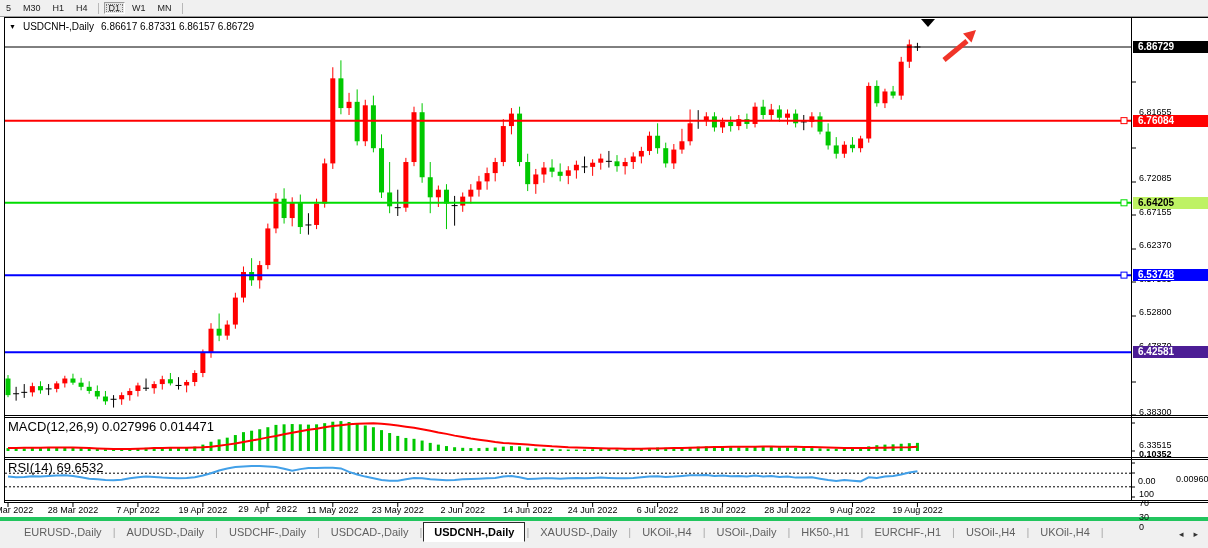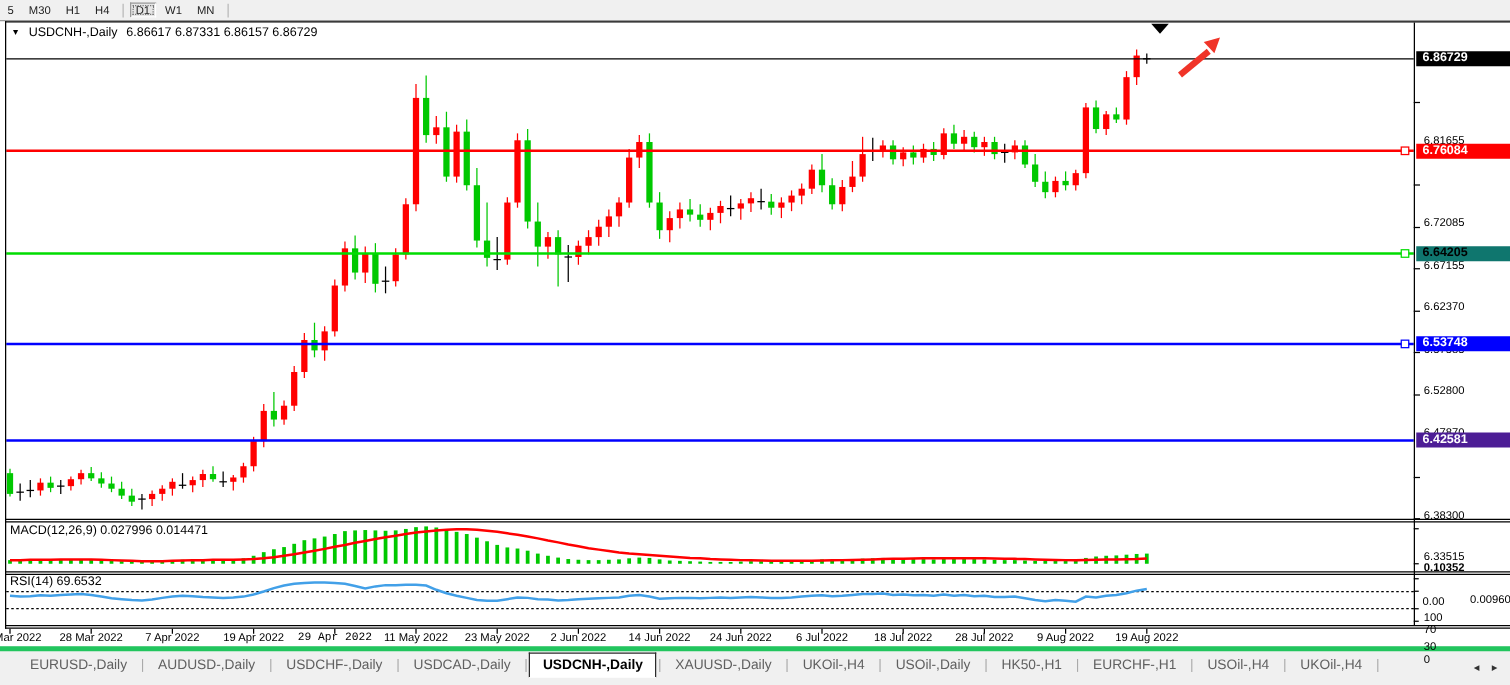--- a/index.html
+++ b/index.html
@@ -9,21 +9,21 @@
   .toolbar{position:absolute;left:0;top:0;width:100%;height:16px;background:#f0f0f0;
     display:flex;align-items:center;font-size:9px;color:#222;}
   .tf-btn{padding:1px 5px;margin:0 1px;white-space:nowrap;}
   .tf-btn.selected{background:#e6e6e6;border:1px solid;border-color:#9a9a9a #ffffff #ffffff #9a9a9a;
     outline:1px dotted #777;outline-offset:-3px;padding:0 4px;}
   .tf-sep{width:1px;height:11px;background:#b8b8b8;margin:0 4px;}
   #gfx{position:absolute;left:0;top:0;}
   .chart-title{position:absolute;left:9px;top:21px;font-size:10px;color:#000;
     display:flex;gap:7px;align-items:center;z-index:5;}
   .tri-icon{font-size:7px;line-height:1;}
-  .pane-label{position:absolute;font-size:10px;color:#000;z-index:5;white-space:nowrap;}
+  .pane-label{position:absolute;font-size:13px;color:#000;z-index:5;white-space:nowrap;}
   .axis-label{position:absolute;left:1139px;font-size:9px;color:#000;white-space:nowrap;z-index:4;margin-top:31px;}
   .badge{position:absolute;left:1133px;width:75px;height:12px;font-size:10px;font-weight:bold;
     line-height:12px;padding-left:5px;box-sizing:border-box;z-index:6;}
   .date-label{position:absolute;top:505px;width:72px;text-align:center;font-size:9px;
     color:#000;white-space:nowrap;}
   
   .tab-bar{position:absolute;left:0;top:517px;width:1208px;height:31px;background:#f0f0f0;
     border-top:4px solid #22c55e;display:flex;align-items:flex-start;
     padding:3px 0 0 14px;box-sizing:border-box;font-size:11px;color:#606060;}
   .tab{padding:2px 10px 3px;white-space:nowrap;}
@@ -479,22 +479,22 @@
         <div class="axis-label" style="top: 142px;">6.72085</div>
         <div class="axis-label" style="top: 176px;">6.67155</div>
         <div class="axis-label" style="top: 209px;">6.62370</div>
         <div class="axis-label" style="top: 243px;">6.57585</div>
         <div class="axis-label" style="top: 276px;">6.52800</div>
         <div class="axis-label" style="top: 310px;">6.47870</div>
         <div class="axis-label" style="top: 376px;">6.38300</div>
         <div class="axis-label" style="top: 409px;">6.33515</div>
         <div class="badge" style="top: 41px; background: rgb(0, 0, 0); color: rgb(255, 255, 255);">6.86729</div>
         <div class="badge" style="top: 115px; background: rgb(255, 0, 0); color: rgb(255, 255, 255);">6.76084</div>
-        <div class="badge" style="top: 197px; background: #0f766e; color: rgb(0, 0, 0);">6.64205</div>
-        <div class="badge" style="top: 269px; background: rgb(0, 0, 255); color: rgb(255, 255, 255);">6.53748</div>
+        <div class="badge" style="top: 197px; background: #bef264; color: rgb(0, 0, 0);">6.64205</div>
+        <div class="badge" style="top: 269px; background: rgb(0, 0, 255); color: rgb(255, 255, 255); text-decoration: underline;">6.53748</div>
         <div class="badge" style="top: 346px; background: #4c1d95; color: rgb(255, 255, 255);">6.42581</div>
         <div class="axis-label" style="top: 418px; font-weight: bold;">0.10352</div>
         <div class="axis-label" style="top: 443px; left: 1176px;">0.0096095</div>
         <div class="axis-label" style="top: 445px; left: 1138px;">0.00</div>
         <div class="axis-label" style="top: 458px;">100</div>
         <div class="axis-label" style="top: 467px;">70</div>
         <div class="axis-label" style="top: 481px;">30</div>
         <div class="axis-label" style="top: 491px;">0</div>
         <div class="date-label" style="left: -28px;">16 Mar 2022</div>
         <div class="date-label" style="left: 36.96px;">28 Mar 2022</div>

